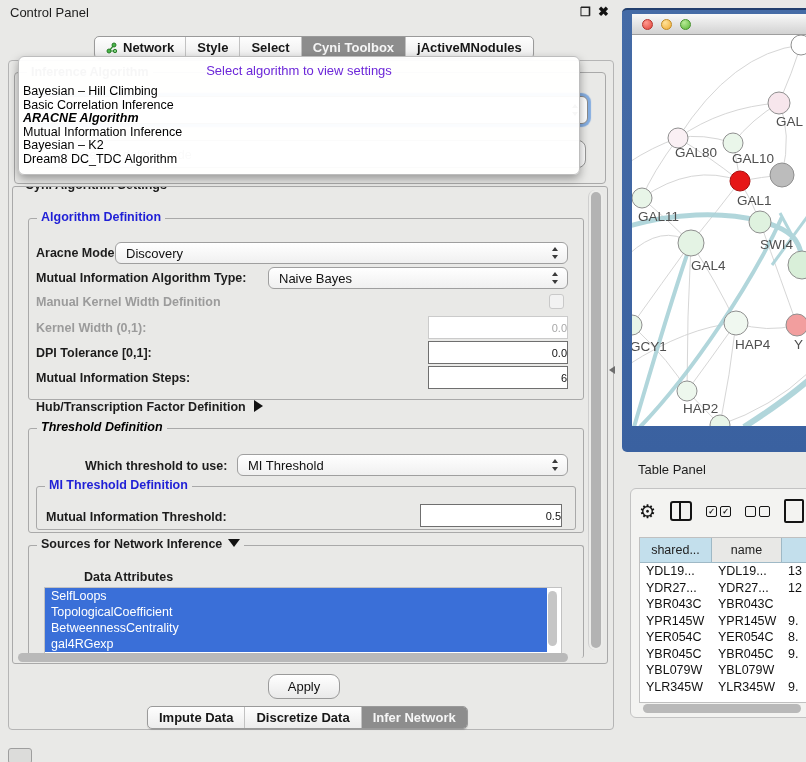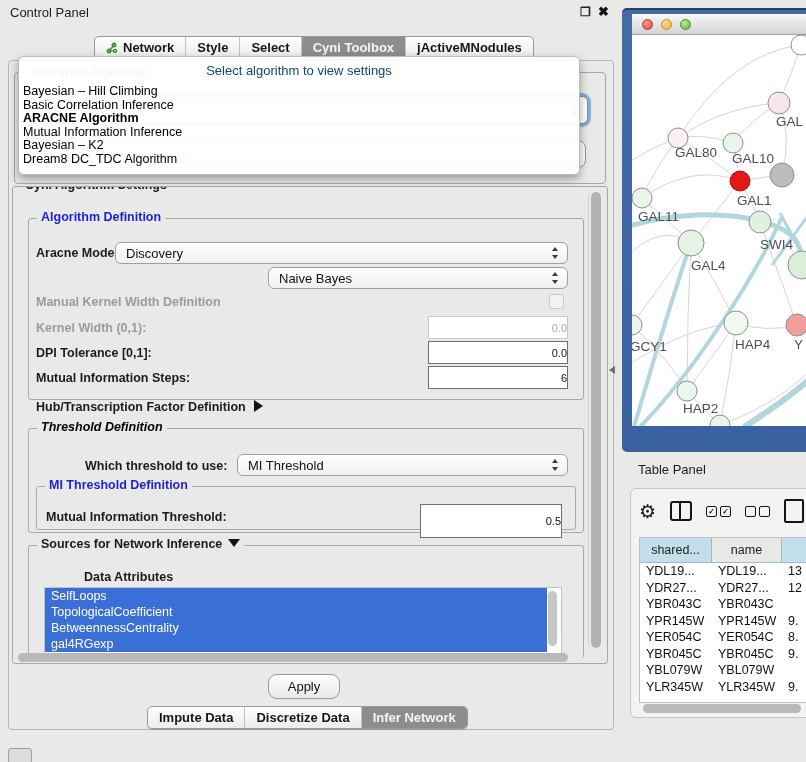--- a/index.html
+++ b/index.html
@@ -26,23 +26,23 @@
   .bg-group{left:14px; top:72px; width:590px; height:110px; border:1px solid var(--border); border-radius:4px;}
   .bg-legend{position:absolute; top:-8px; left:12px; background:var(--panel); padding:0 4px; font-size:12.5px; font-weight:bold; color:#2a2a2a;}
   .bg-combo1{left:30px; top:96px; width:556px; height:26px; background:#fff; border:1px solid #8a8a8a; border-radius:6px;
              box-shadow:0 0 1px 3px #83ace0;}
   .bg-combo2{left:30px; top:140px; width:556px; height:28px; background:#fcfcfc; border:1px solid #979797; border-radius:8px;
              font-size:12.5px; color:#777; line-height:28px; padding-left:14px; box-sizing:border-box;}
 
   
   .dd{left:18px; top:56px; width:560px; height:117px; background:rgba(255,255,255,.96);
       border:1px solid #bdbdbd; border-radius:6px; box-shadow:0 4px 10px rgba(0,0,0,.35); z-index:5;}
-  .dd-prompt{height:28px; line-height:28px; text-align:center; color:#0c4a6e; font-size:13px;}
+  .dd-prompt{height:28px; line-height:28px; text-align:center; color:#6d28d9; font-size:13px;}
   .dd-item{height:13.5px; line-height:13.5px; font-size:12.5px; color:#000; padding-left:4px; white-space:nowrap;}
-  .dd-item.sel{font-weight:bold;}
+  .dd-item.sel{font-weight:bold;font-style:italic;}
 
   
   .group{border:1px solid var(--border); border-radius:3px;}
   .legend{position:absolute; top:-9px; left:8px; background:var(--panel); padding:0 4px; font-size:12.5px; font-weight:bold; white-space:nowrap;}
   .legend.blue{color:#1f1fd6;} .legend.green{color:#000000;font-style:italic;} .legend.black{color:#1c1c1c;}
   .lbl{font-size:12.5px; font-weight:bold; color:#1c1c1c; white-space:nowrap;}
   .lbl.dis{color:#9b9b9b;}
   .combo{background:linear-gradient(#ffffff,#f0f0f0); border:1px solid #9f9f9f; border-radius:6px;
          font-size:13px; color:#111; display:flex; align-items:center; padding:0 24px 0 10px; box-sizing:border-box;}
   .stepper{position:absolute; right:8px; top:50%; transform:translateY(-50%); width:7px; height:12px;}
@@ -161,20 +161,21 @@
   </div>
 
   <div class="abs group" style="left:28px; top:218px; width:554px; height:180px;">
     <div class="legend blue">Algorithm Definition</div>
   </div>
   <div class="abs lbl" style="left:36px; top:246px;">Aracne Mode:</div>
   <div class="abs combo" style="left:115px; top:242px; width:453px; height:22px;">
     <span>Discovery</span>
     <span class="stepper"></span>
   </div>
+  <div class="abs lbl" style="left:36px; top:271px;">Mutual Information Algorithm Type:</div>
   <div class="abs combo" style="left:268px; top:267px; width:300px; height:22px;">
     <span>Naive Bayes</span>
     <span class="stepper"></span>
   </div>
   <div class="abs lbl dis" style="left:36px; top:295px;">Manual Kernel Width Definition</div>
   <div class="abs checkbox" style="left:549px; top:294px;"></div>
   <div class="abs lbl dis" style="left:36px; top:321px;">Kernel Width (0,1):</div>
   <div class="abs field dis" style="left:428px; top:316px; width:140px; height:23px;">0.0</div>
   <div class="abs lbl" style="left:36px; top:346px;">DPI Tolerance [0,1]:</div>
   <div class="abs field" style="left:428px; top:341px; width:140px; height:23px;">0.0</div>
@@ -190,21 +191,21 @@
   </div>
   <div class="abs lbl" style="left:85px; top:459px;">Which threshold to use:</div>
   <div class="abs combo" style="left:237px; top:454px; width:331px; height:22px;">
     <span>MI Threshold</span>
     <span class="stepper"></span>
   </div>
   <div class="abs group" style="left:36px; top:486px; width:538px; height:42px;">
     <div class="legend blue">MI Threshold Definition</div>
   </div>
   <div class="abs lbl" style="left:46px; top:510px;">Mutual Information Threshold:</div>
-  <div class="abs field" style="left:420px; top:504px; width:142px; height:34px;">0.5</div>
+  <div class="abs field" style="left:420px; top:504px; width:142px; height:23px;">0.5</div>
 
   <div class="abs group" style="left:28px; top:545px; width:554px; height:112px; border-bottom:none;">
     <div class="legend black">
       <span>Sources for Network Inference</span><span class="tri-down"></span>
     </div>
   </div>
   <div class="abs lbl" style="left:36px; top:570px;padding-left:48px;">Data Attributes</div>
   <div class="abs attr-list" style="left:44px; top:587px; width:516px; height:66px;">
     <div>
         <div class="attr-item">SelfLoops</div>

